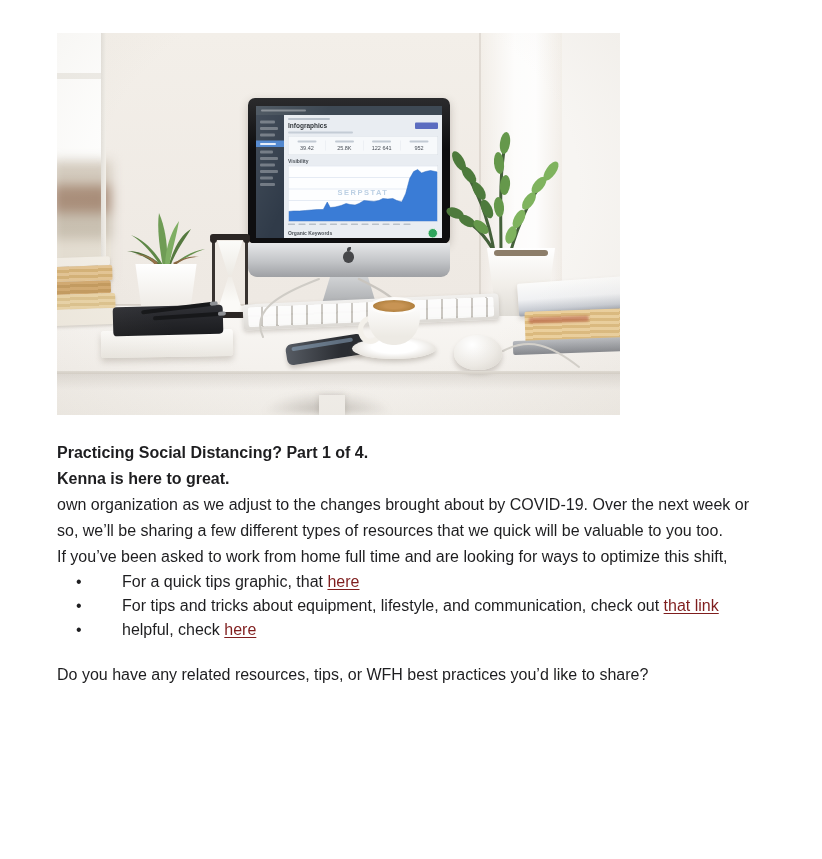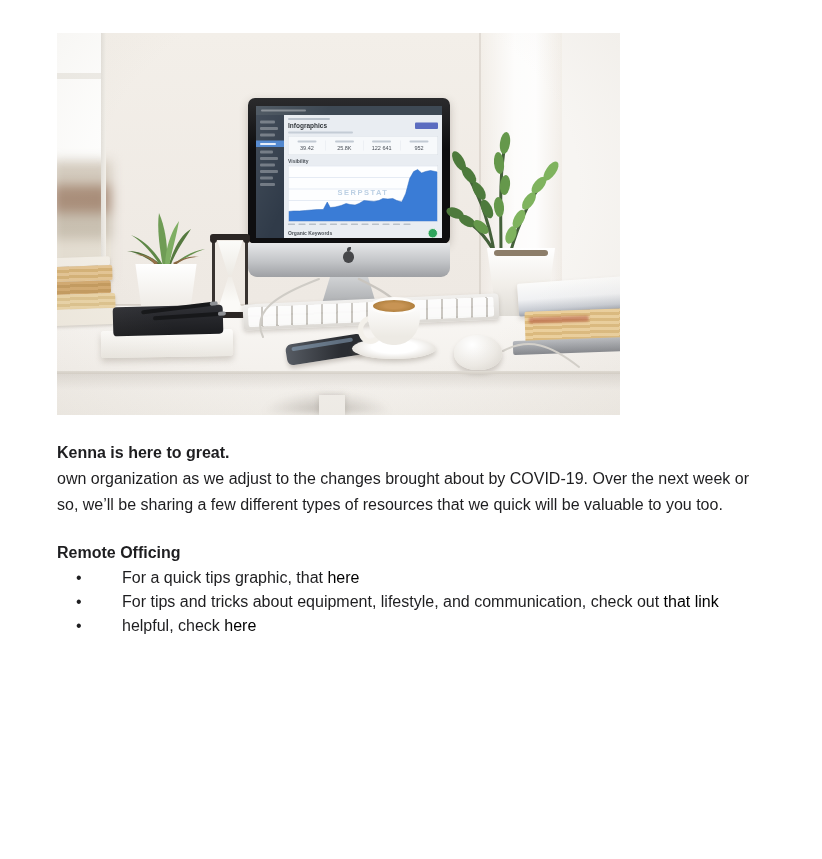--- a/index.html
+++ b/index.html
@@ -186,21 +186,21 @@
 
   
   .content { position:absolute; left:57px; top:440px; width:720px; font-size:16px; line-height:26px; }
   .content p { margin:0; }
   .bold { font-weight:bold; }
   .line { display:block; }
   .section-heading { margin-top:22px !important; }
   .bullets { margin:0; padding:0; list-style:none; }
   .bullets li { position:relative; padding-left:65px; line-height:24px; }
   .bullet-dot { position:absolute; left:19px; top:0; }
-  .doc-link { color:#000000; text-underline-offset:2px; cursor:pointer; }
+  .doc-link { color:#7f1d1d; text-decoration:underline; text-underline-offset:2px; cursor:pointer; }
   .closing { margin-top:20px !important; }
 </style>
 </head>
 <body>
 
 <div class="page">
 
   <div class="photo" aria-label="Bright white desk with an iMac displaying an analytics dashboard, plants in white pots, books, keyboard, smartphone, coffee cup and mouse">
     <div class="wall-light"></div>
     <div class="wall-light2"></div>
@@ -388,39 +388,41 @@
     <div class="cup"></div>
     <div class="mouse"></div>
 
     <div class="desk-edge"></div>
     <div class="desk-front-shadow"></div>
     <div class="under-desk-shadow"></div>
     <div class="desk-leg"></div>
   </div>
 
   <div class="content">
+    <p class="bold">Practicing Social Distancing? Part 1 of 4.</p>
     <p class="bold">Kenna is here to great.</p>
     <p>
       <span class="line">own organization as we adjust to the changes brought about by COVID-19. Over the next week or</span>
       <span class="line">so, we’ll be sharing a few different types of resources that we quick will be valuable to you too.</span>
     </p>
 
-    <p class="bold section-heading">Remote Officing</p>
     <p>
+      <span class="line">If you’ve been asked to work from home full time and are looking for ways to optimize this shift,</span>
     </p>
 
     <ul class="bullets">
       <li>
         <span class="bullet-dot">•</span>
         <span>For a quick tips graphic, that </span><a class="doc-link">here</a>
       </li>
       <li>
         <span class="bullet-dot">•</span>
         <span>For tips and tricks about equipment, lifestyle, and communication, check out </span><a class="doc-link">that link</a>
       </li>
       <li>
         <span class="bullet-dot">•</span>
         <span>helpful, check </span><a class="doc-link">here</a>
       </li>
     </ul>
 
+    <p class="closing">Do you have any related resources, tips, or WFH best practices you’d like to share?</p>
   </div>
 </div>
 
 </body></html>

